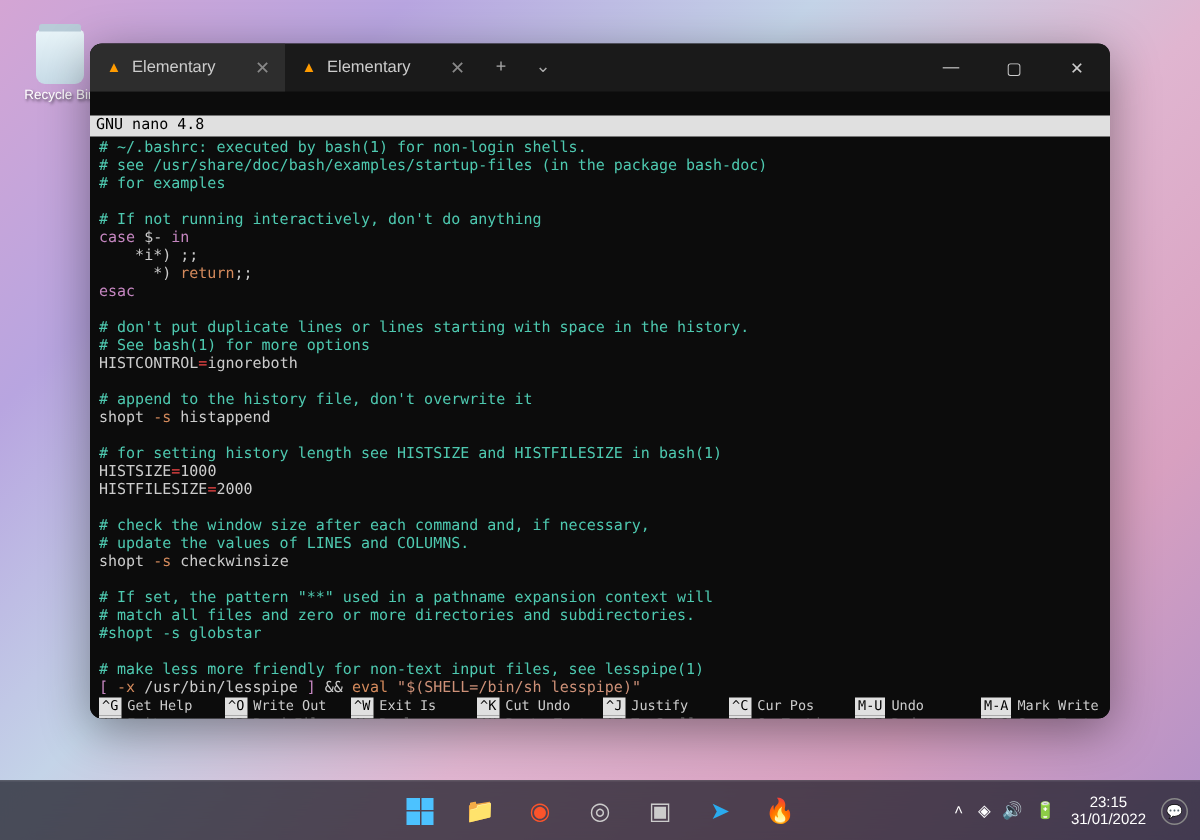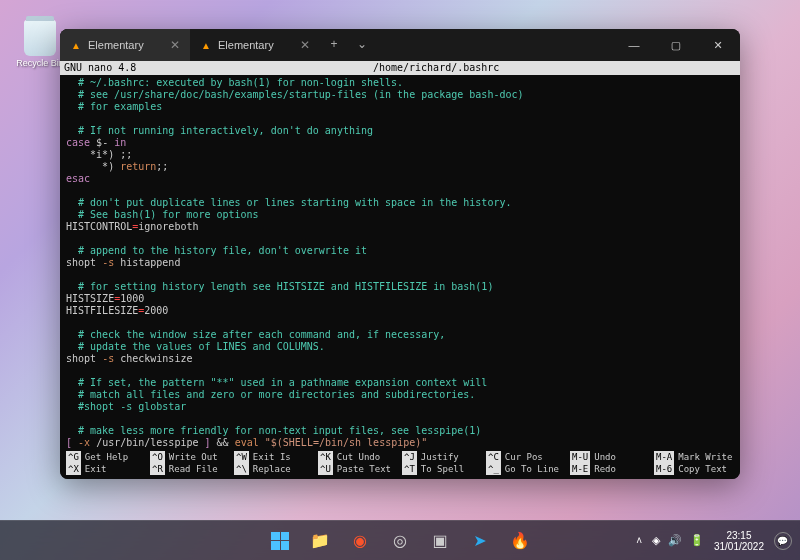--- a/index.html
+++ b/index.html
@@ -96,26 +96,26 @@
   padding: 0 6px 4px;
   overflow: hidden;
   display: flex;
   flex-direction: column;
 }
 .nano-header {
   display: flex;
   background: #e0e0e0;
   color: #000;
   padding: 1px 4px;
-  margin: 0 -6px 2px;
+  margin: 16px -6px 2px;
   justify-content: space-between;
 }
 .nano-header .nh-center { flex: 1; text-align: center; }
 .file-content { flex: 1; white-space: pre; }
-.c-comment { color: #4ec9b0; margin-left: 12px; }
+.c-comment { color: #4ec9b0; }
 .c-kw { color: #c586c0; }
 .c-flag { color: #d48a5c; }
 .c-str { color: #ce9178; }
 .c-err { color: #f44747; }
 .c-default { color: #cccccc; }
 .status-line {
   text-align: center;
   margin: 1px 0;
 }
 .status-line .badge {
@@ -220,21 +220,20 @@
     <div class="titlebar-buttons">
       <div class="tb-btn">—</div>
       <div class="tb-btn">▢</div>
       <div class="tb-btn">✕</div>
     </div>
   </div>
 
   <div class="terminal">
     <div class="nano-header">
       <span>GNU nano 4.8</span>
-      <span class="nh-center">/home/richard/.bashrc</span>
     </div>
     <div class="file-content" id="file-content"><div class="c-comment"># ~/.bashrc: executed by bash(1) for non-login shells.</div><div class="c-comment"># see /usr/share/doc/bash/examples/startup-files (in the package bash-doc)</div><div class="c-comment"># for examples</div><div class=""> </div><div class="c-comment"># If not running interactively, don't do anything</div><div><span class="c-kw">case</span><span class="c-default"> $- </span><span class="c-kw">in</span></div><div class="c-default">    *i*) ;;</div><div><span class="c-default">      *) </span><span class="c-flag">return</span><span class="c-default">;;</span></div><div class="c-kw">esac</div><div class=""> </div><div class="c-comment"># don't put duplicate lines or lines starting with space in the history.</div><div class="c-comment"># See bash(1) for more options</div><div><span class="c-default">HISTCONTROL</span><span class="c-err">=</span><span class="c-default">ignoreboth</span></div><div class=""> </div><div class="c-comment"># append to the history file, don't overwrite it</div><div><span class="c-default">shopt </span><span class="c-flag">-s</span><span class="c-default"> histappend</span></div><div class=""> </div><div class="c-comment"># for setting history length see HISTSIZE and HISTFILESIZE in bash(1)</div><div><span class="c-default">HISTSIZE</span><span class="c-err">=</span><span class="c-default">1000</span></div><div><span class="c-default">HISTFILESIZE</span><span class="c-err">=</span><span class="c-default">2000</span></div><div class=""> </div><div class="c-comment"># check the window size after each command and, if necessary,</div><div class="c-comment"># update the values of LINES and COLUMNS.</div><div><span class="c-default">shopt </span><span class="c-flag">-s</span><span class="c-default"> checkwinsize</span></div><div class=""> </div><div class="c-comment"># If set, the pattern "**" used in a pathname expansion context will</div><div class="c-comment"># match all files and zero or more directories and subdirectories.</div><div class="c-comment">#shopt -s globstar</div><div class=""> </div><div class="c-comment"># make less more friendly for non-text input files, see lesspipe(1)</div><div><span class="c-kw">[</span><span class="c-flag"> -x </span><span class="c-default">/usr/bin/lesspipe </span><span class="c-kw">]</span><span class="c-default"> &amp;&amp; </span><span class="c-flag">eval</span><span class="c-str"> "$(SHELL=/bin/sh lesspipe)"</span></div></div>
     <div class="shortcuts" id="shortcuts" style="grid-template-columns: repeat(8, 1fr);">
         <div class="sc">
           <span class="key">^G</span>
           <span class="label">Get Help</span>
         </div>
         <div class="sc">
           <span class="key">^O</span>
           <span class="label">Write Out</span>

